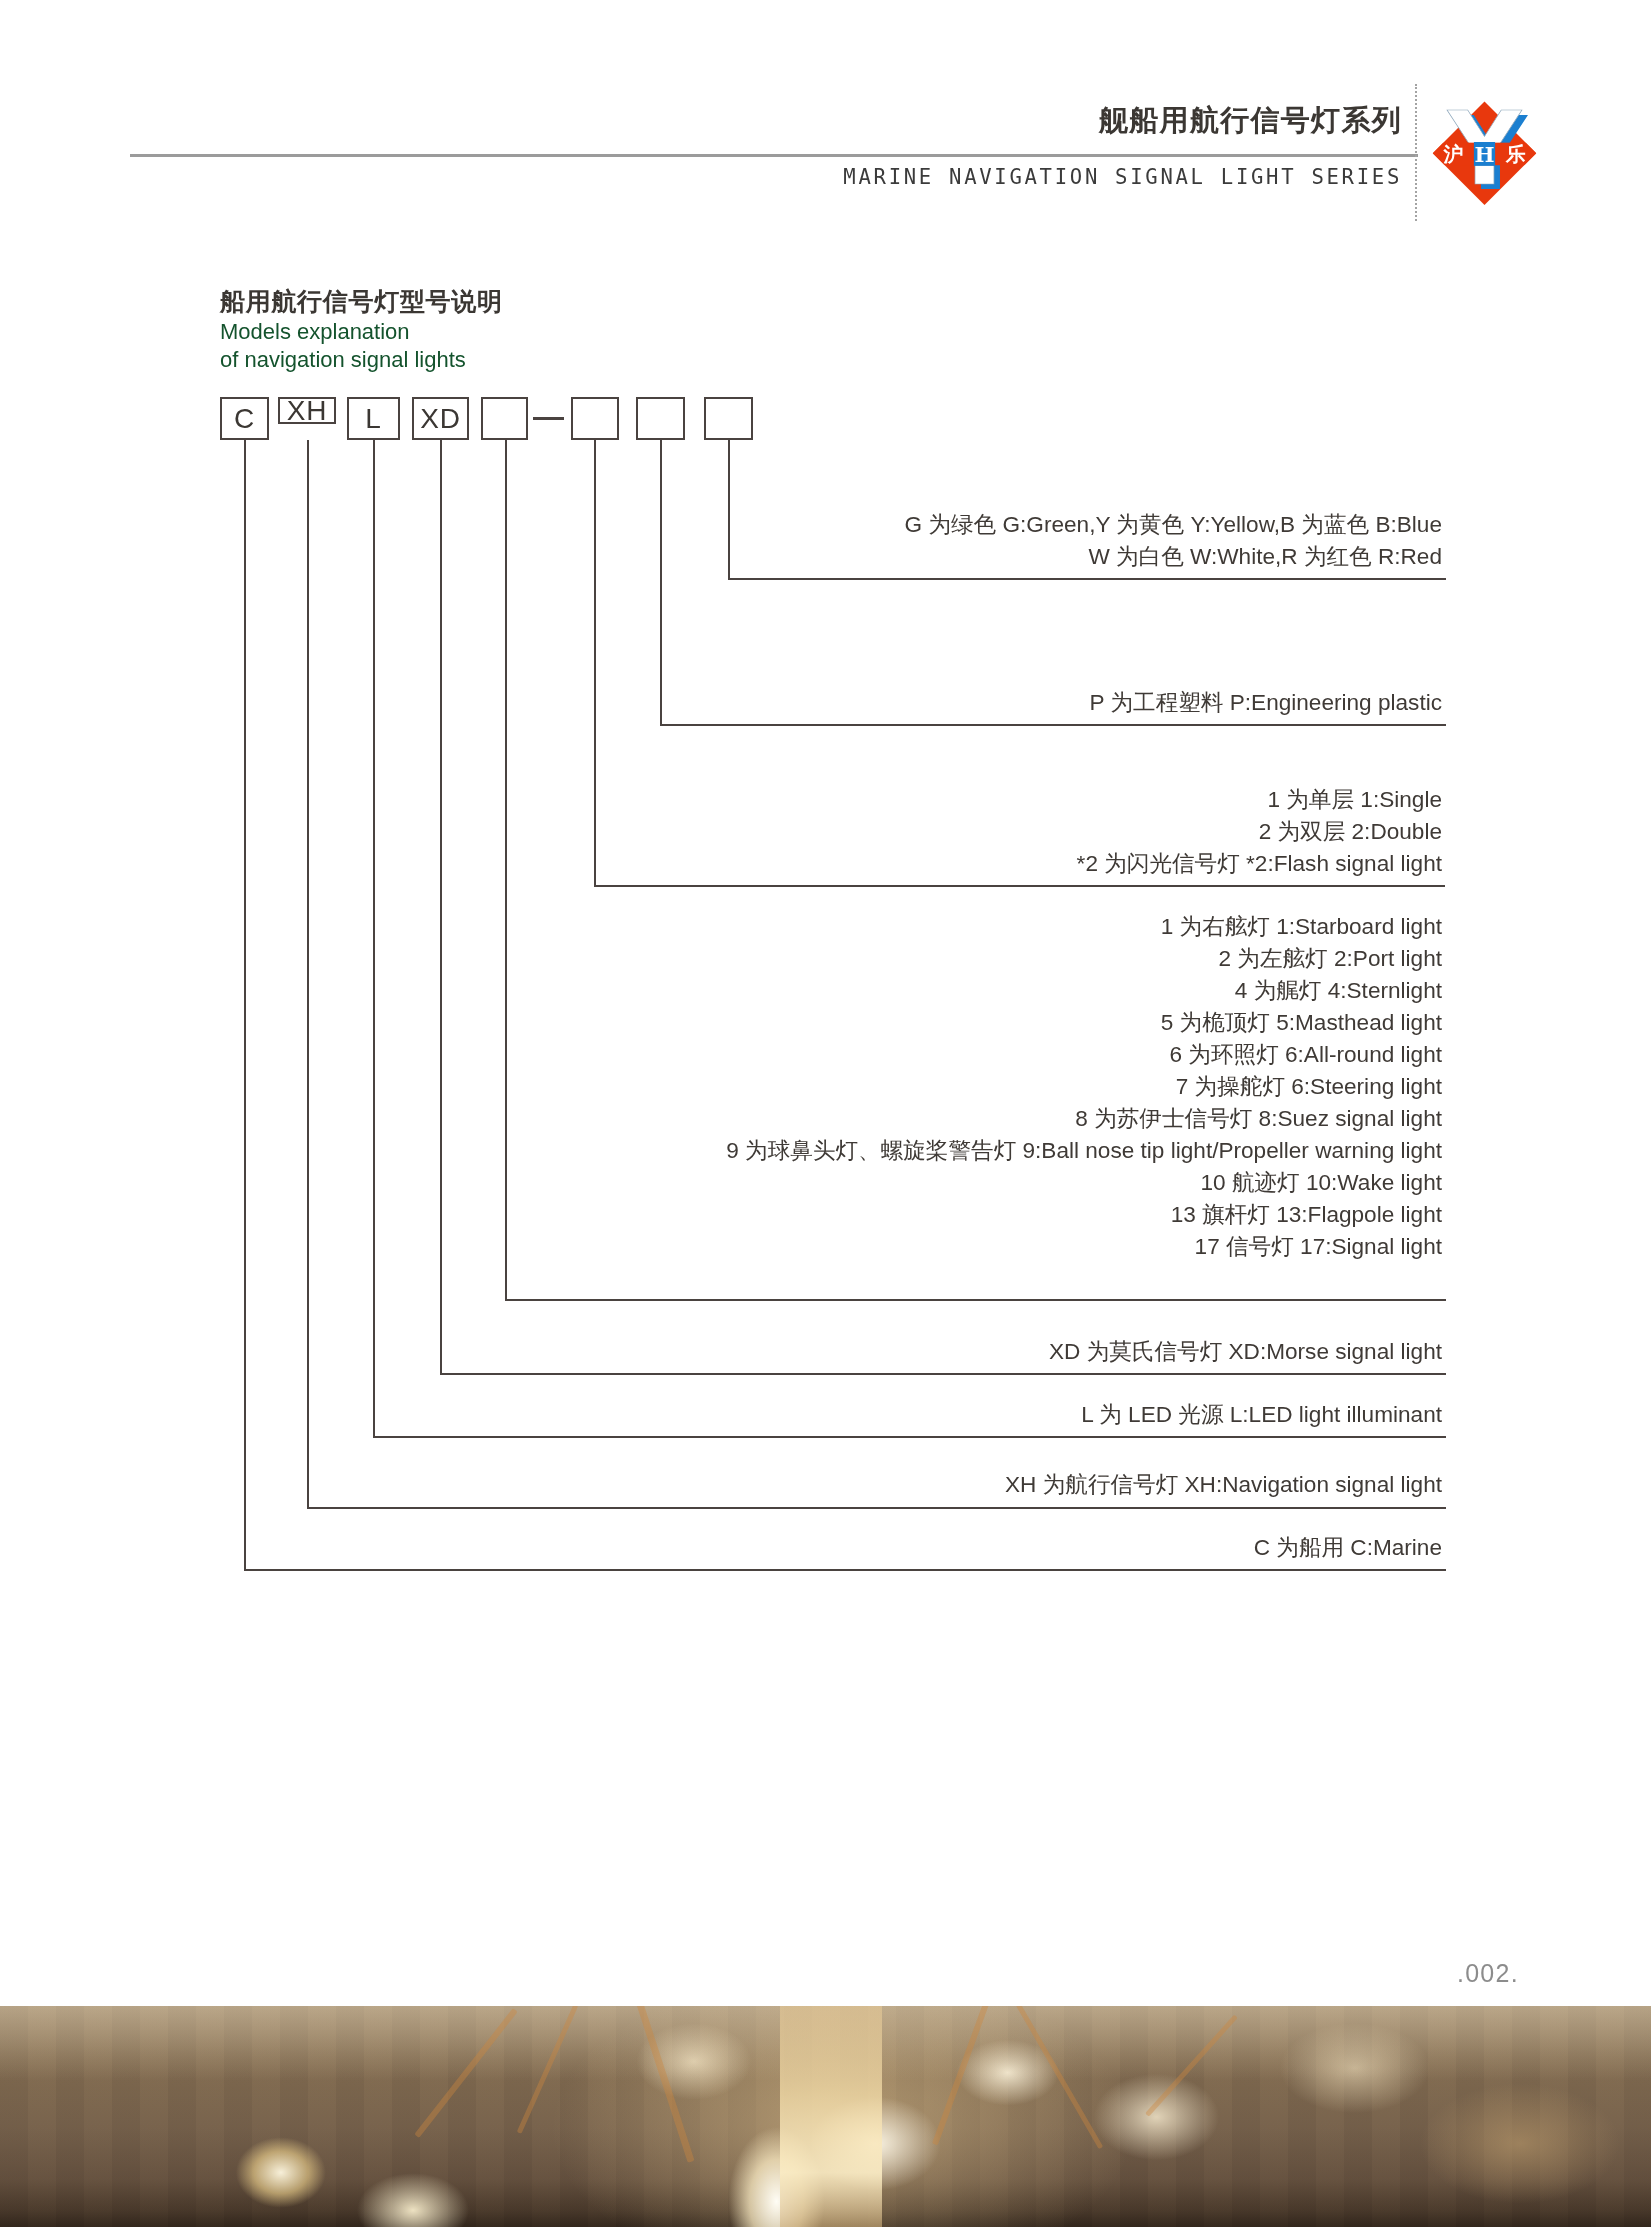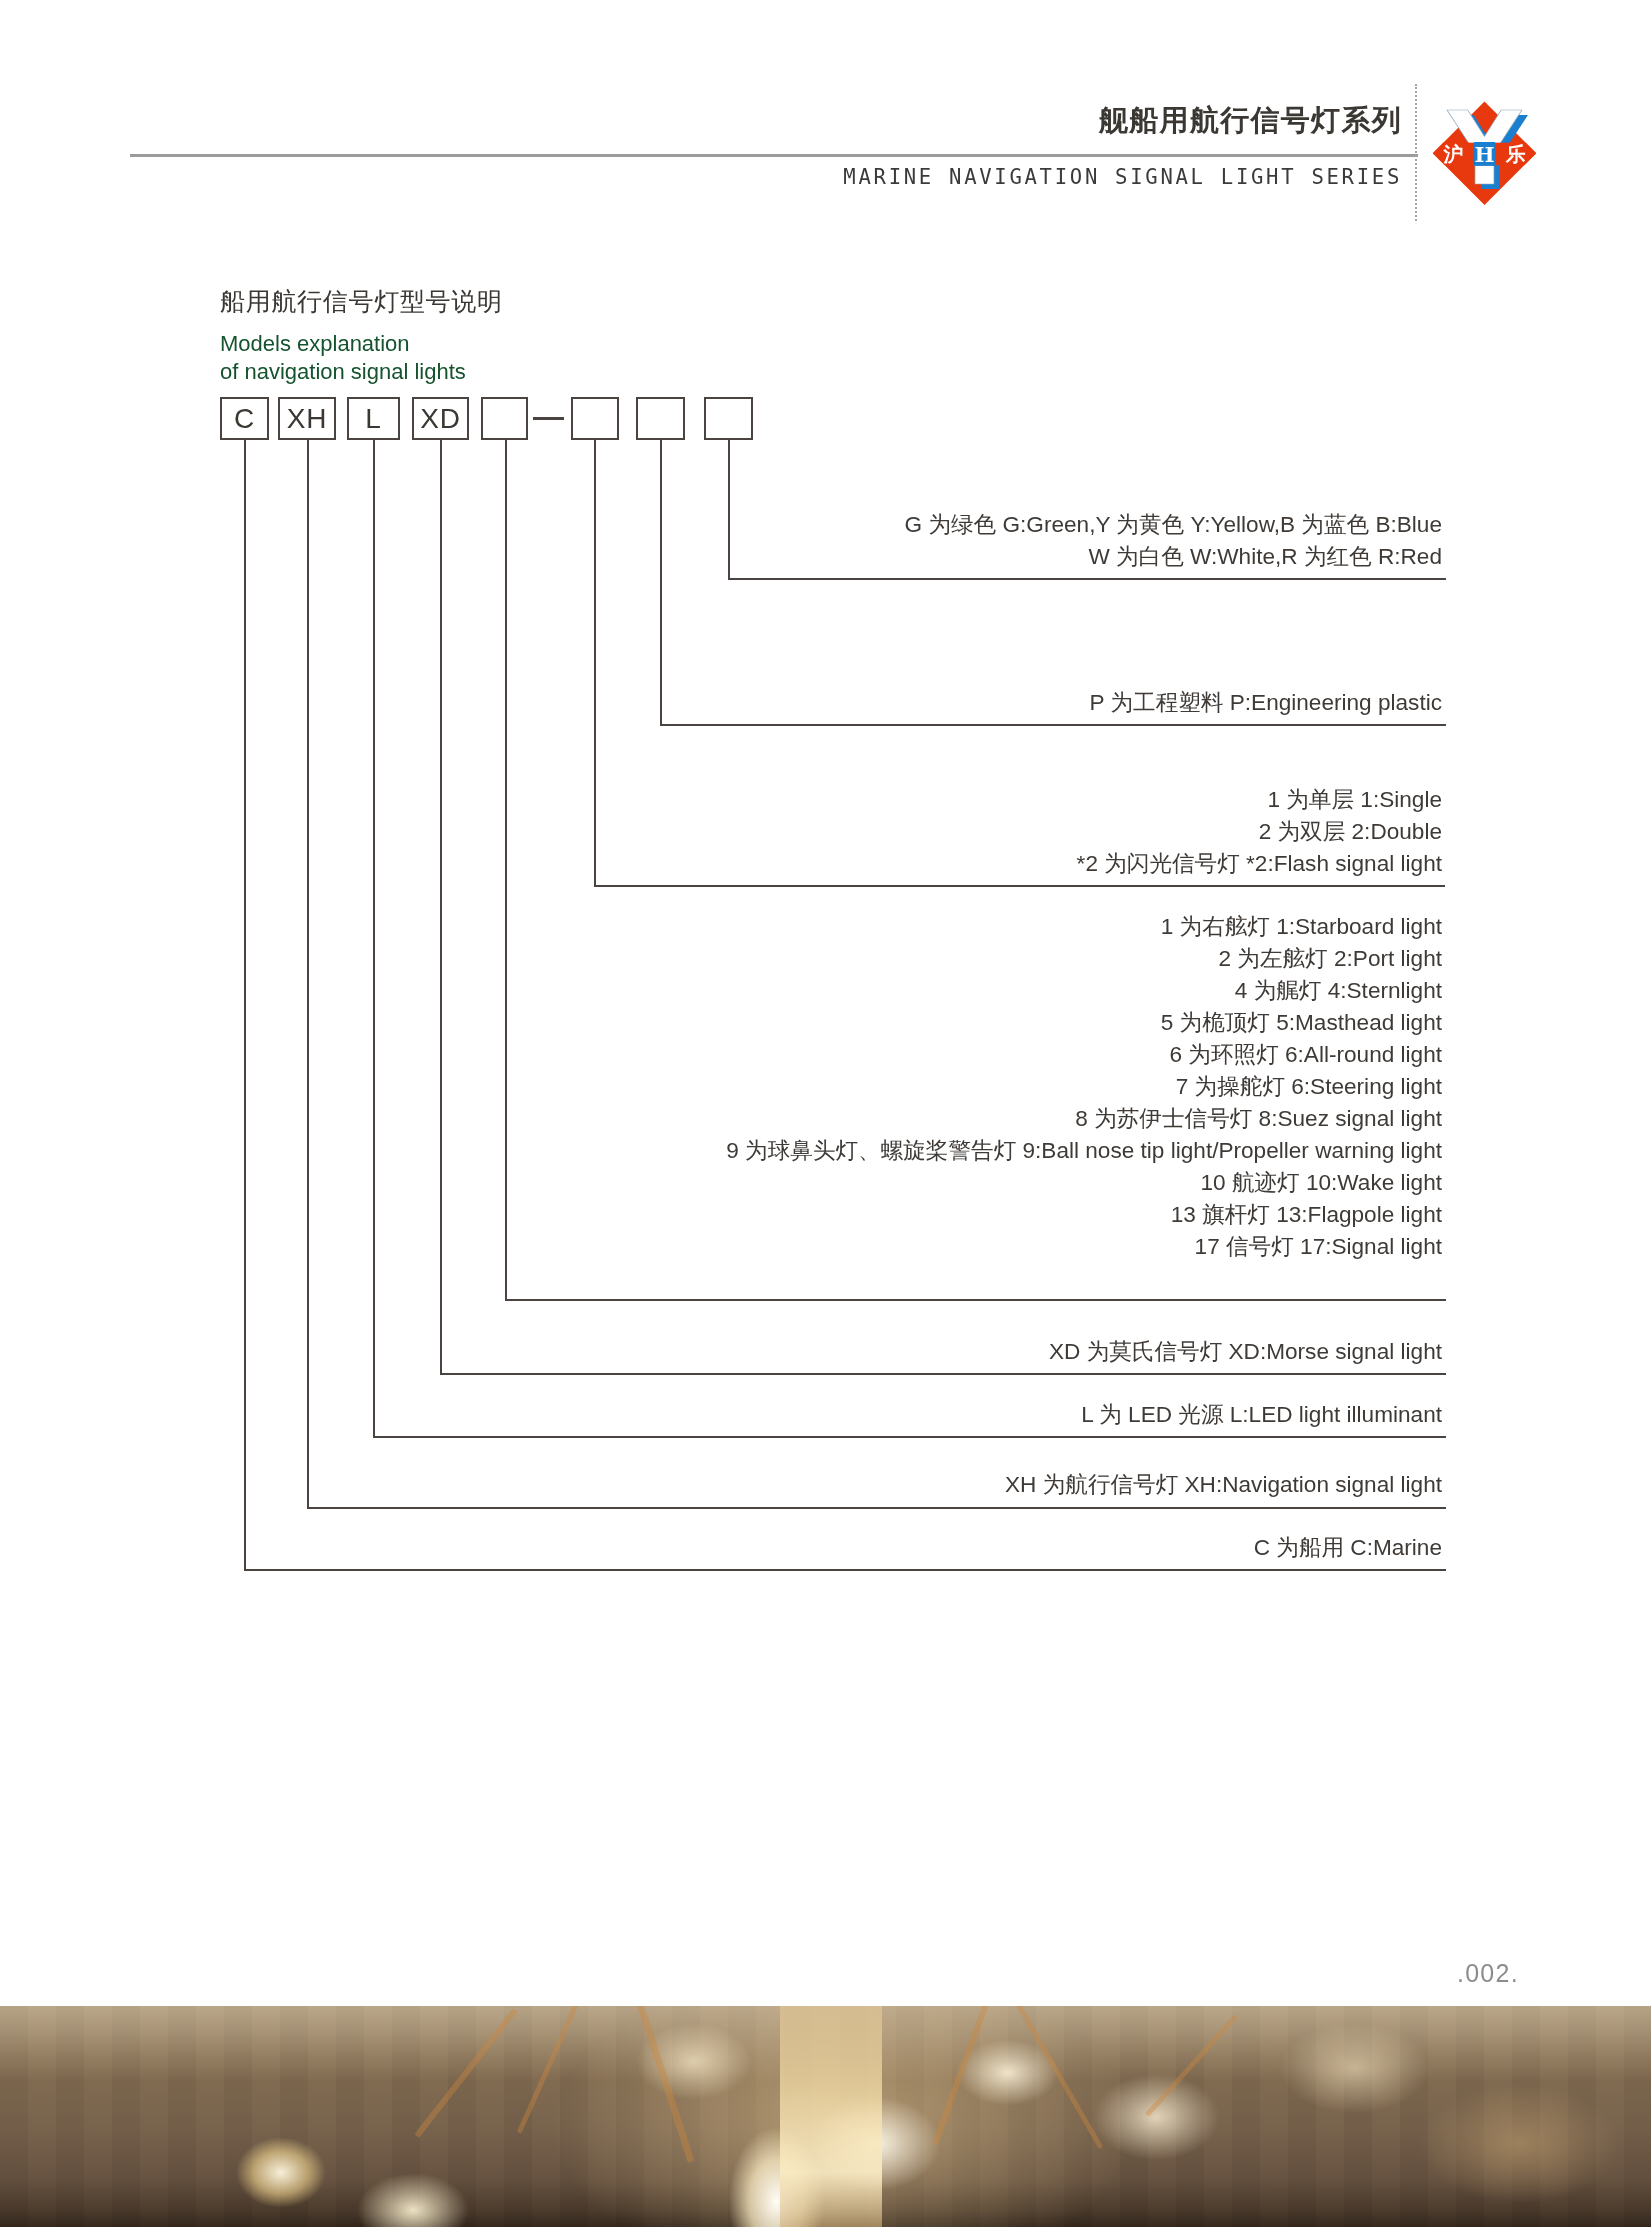--- a/index.html
+++ b/index.html
@@ -14,21 +14,21 @@
   }
   .hdr-rule{position:absolute;top:154px;left:130px;width:1288px;height:2.7px;background:#9b9b9b;}
   .hdr-en{
     position:absolute;top:165px;right:250px;font-size:20.6px;letter-spacing:2.7px;
     font-family:"DejaVu Sans Mono", monospace;color:#3b3b3b;white-space:nowrap;
   }
   .hdr-dotted{position:absolute;top:84px;left:1415px;height:137px;width:0;border-left:2px dotted #a3a3a3;}
   .logo{position:absolute;top:79px;left:1428px;width:113px;height:126px;}
   
   .sec{position:absolute;left:220px;top:285px;}
-  .sec-zh{font-size:25px;font-weight:normal;color:#3b3733;letter-spacing:0.7px;margin-bottom:12px;white-space:nowrap;}
+  .sec-zh{font-size:25px;font-weight:bold;color:#3b3733;letter-spacing:0.7px;white-space:nowrap;}
   .sec-en{font-size:22px;line-height:28px;color:#14532d;white-space:nowrap;}
   
   .box{position:absolute;box-sizing:border-box;border:2px solid #4a4340;background:#fff;
        display:flex;align-items:center;justify-content:center;}
   .box-label{font-size:28px;color:#3b3733;letter-spacing:0.7px;}
   .dash{position:absolute;background:#4a4340;}
   .vline{position:absolute;width:2px;background:#4a4340;}
   .hline{position:absolute;height:2px;background:#4a4340;}
   .ann-text{position:absolute;right:210px;text-align:right;white-space:nowrap;}
   .ann-line{font-size:22.6px;line-height:32px;color:#3f3a36;}
@@ -90,21 +90,21 @@
   <div class="sec">
     <div class="sec-zh">船用航行信号灯型号说明</div>
     <div class="sec-en">Models explanation</div>
     <div class="sec-en">of navigation signal lights</div>
   </div>
 
   <div id="diagram">
       <div class="box" style="left: 220px; top: 397px; width: 49px; height: 43px;">
         <span class="box-label">C</span>
       </div>
-      <div class="box" style="left: 278px; top: 397px; width: 58px; height: 43px;">
+      <div class="box" style="left: 278px; top: 397px; width: 58px; height: 27px;">
         <span class="box-label">XH</span>
       </div>
       <div class="box" style="left: 347px; top: 397px; width: 53px; height: 43px;">
         <span class="box-label">L</span>
       </div>
       <div class="box" style="left: 412px; top: 397px; width: 57px; height: 43px;">
         <span class="box-label">XD</span>
       </div>
       <div class="box" style="left: 481px; top: 397px; width: 47px; height: 43px;">
         <span class="box-label"></span>

